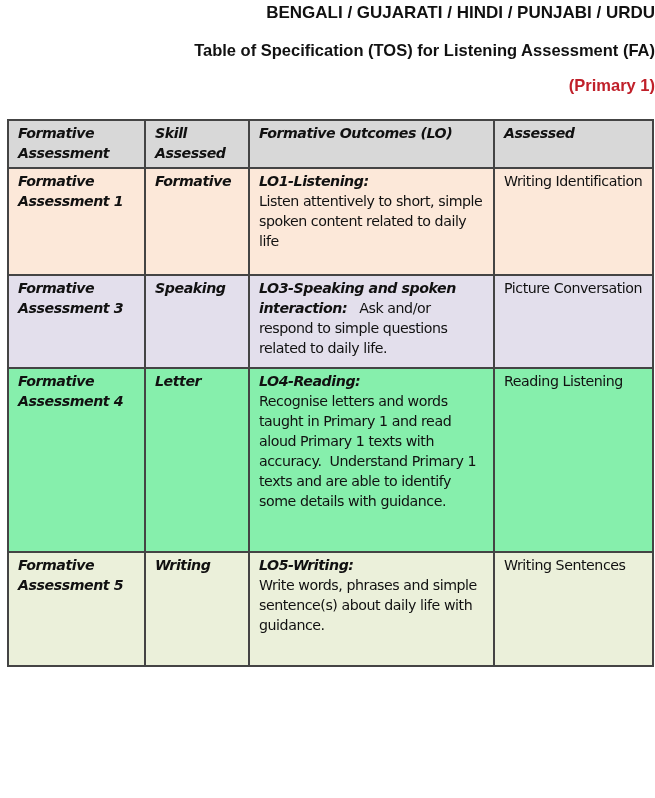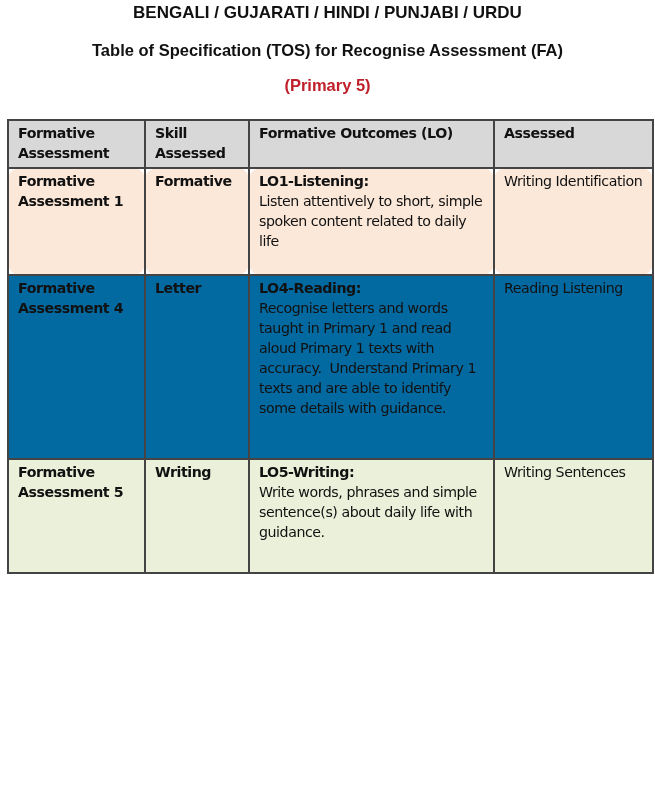--- a/index.html
+++ b/index.html
@@ -1,46 +1,46 @@
 <!DOCTYPE html>
 <html><head>
 <meta charset="utf-8">
 <style>
   html, body { margin: 0; padding: 0; background: #ffffff; }
   body { width: 655px; height: 798px; position: relative; overflow: hidden; }
   .title {
-    position: absolute; left: 0; width: 655px; text-align: center;
+    position: absolute; left: 0; width: 655px; text-align: right;
     font-family: "Liberation Sans", sans-serif; font-weight: bold; color: #111;
   }
   #t1 { top: 3px; font-size: 17px; }
   #t2 { top: 41px; font-size: 16.5px; }
   #t3 { top: 76px; font-size: 16.5px; color: #c0202a; }
   table.tos {
     position: absolute; left: 7px; top: 119px; width: 645px;
     border-collapse: collapse; table-layout: fixed;
     font-family: "DejaVu Sans", sans-serif; font-size: 14.2px; line-height: 20px; color: #111;
   }
   table.tos td {
     border: 2px solid #444; vertical-align: top; padding: 2px 8px 4px 9px;
     letter-spacing: -0.45px;
   }
-  .bold { font-weight: bold; }
+  .bold { font-weight: bold; font-style: italic; }
   tr.hdr td { background: #d8d8d8; height: 40px; }
-  tr.r1 td { background: #fce8d9; height: 99px; border-radius: 12px; }
+  tr.r1 td { background: #fce8d9; height: 99px; }
   tr.r2 td { background: #e3dfec; height: 127px; }
   tr.r3 td { background: #e3dfec; height: 85px; }
-  tr.r4 td { background: #0369a1; height: 176px; }
+  tr.r4 td { background: #86efac; height: 176px; }
   tr.r5 td { background: #ebf0da; height: 106px; }
 </style>
 </head>
 <body>
 
 <div id="t1" class="title">BENGALI / GUJARATI / HINDI / PUNJABI / URDU</div>
-<div id="t2" class="title">Table of Specification (TOS) for Recognise Assessment (FA)</div>
-<div id="t3" class="title">(Primary 5)</div>
+<div id="t2" class="title">Table of Specification (TOS) for Listening Assessment (FA)</div>
+<div id="t3" class="title">(Primary 1)</div>
 
 <table class="tos">
   <colgroup>
     <col style="width:137px">
       <col style="width:104px">
       <col style="width:245px">
       <col style="width:159px">
   </colgroup>
   <tbody>
       <tr class="hdr">
@@ -51,20 +51,26 @@
   </tr>
 
   <tr class="r1">
     <td class="bold">Formative Assessment 1</td>
     <td class="bold">Formative</td>
     <td><span class="bold">LO1-Listening:</span><br><span>Listen attentively to short, simple spoken content related to daily life</span></td>
     <td>Writing Identification</td>
   </tr>
 
 
+  <tr class="r3">
+    <td class="bold">Formative Assessment 3</td>
+    <td class="bold">Speaking</td>
+    <td><span class="bold">LO3-Speaking and spoken interaction:</span>&nbsp;&nbsp; <span>Ask and/or respond to simple questions related to daily life.</span></td>
+    <td>Picture Conversation</td>
+  </tr>
 
   <tr class="r4">
     <td class="bold">Formative Assessment 4</td>
     <td class="bold">Letter</td>
     <td><span class="bold">LO4-Reading:</span><br><span style="white-space:pre-wrap">Recognise letters and words taught in Primary 1 and read aloud Primary 1 texts with accuracy.  Understand Primary 1 texts and are able to identify some details with guidance.</span></td>
     <td>Reading Listening</td>
   </tr>
 
   <tr class="r5">
     <td class="bold">Formative Assessment 5</td>

